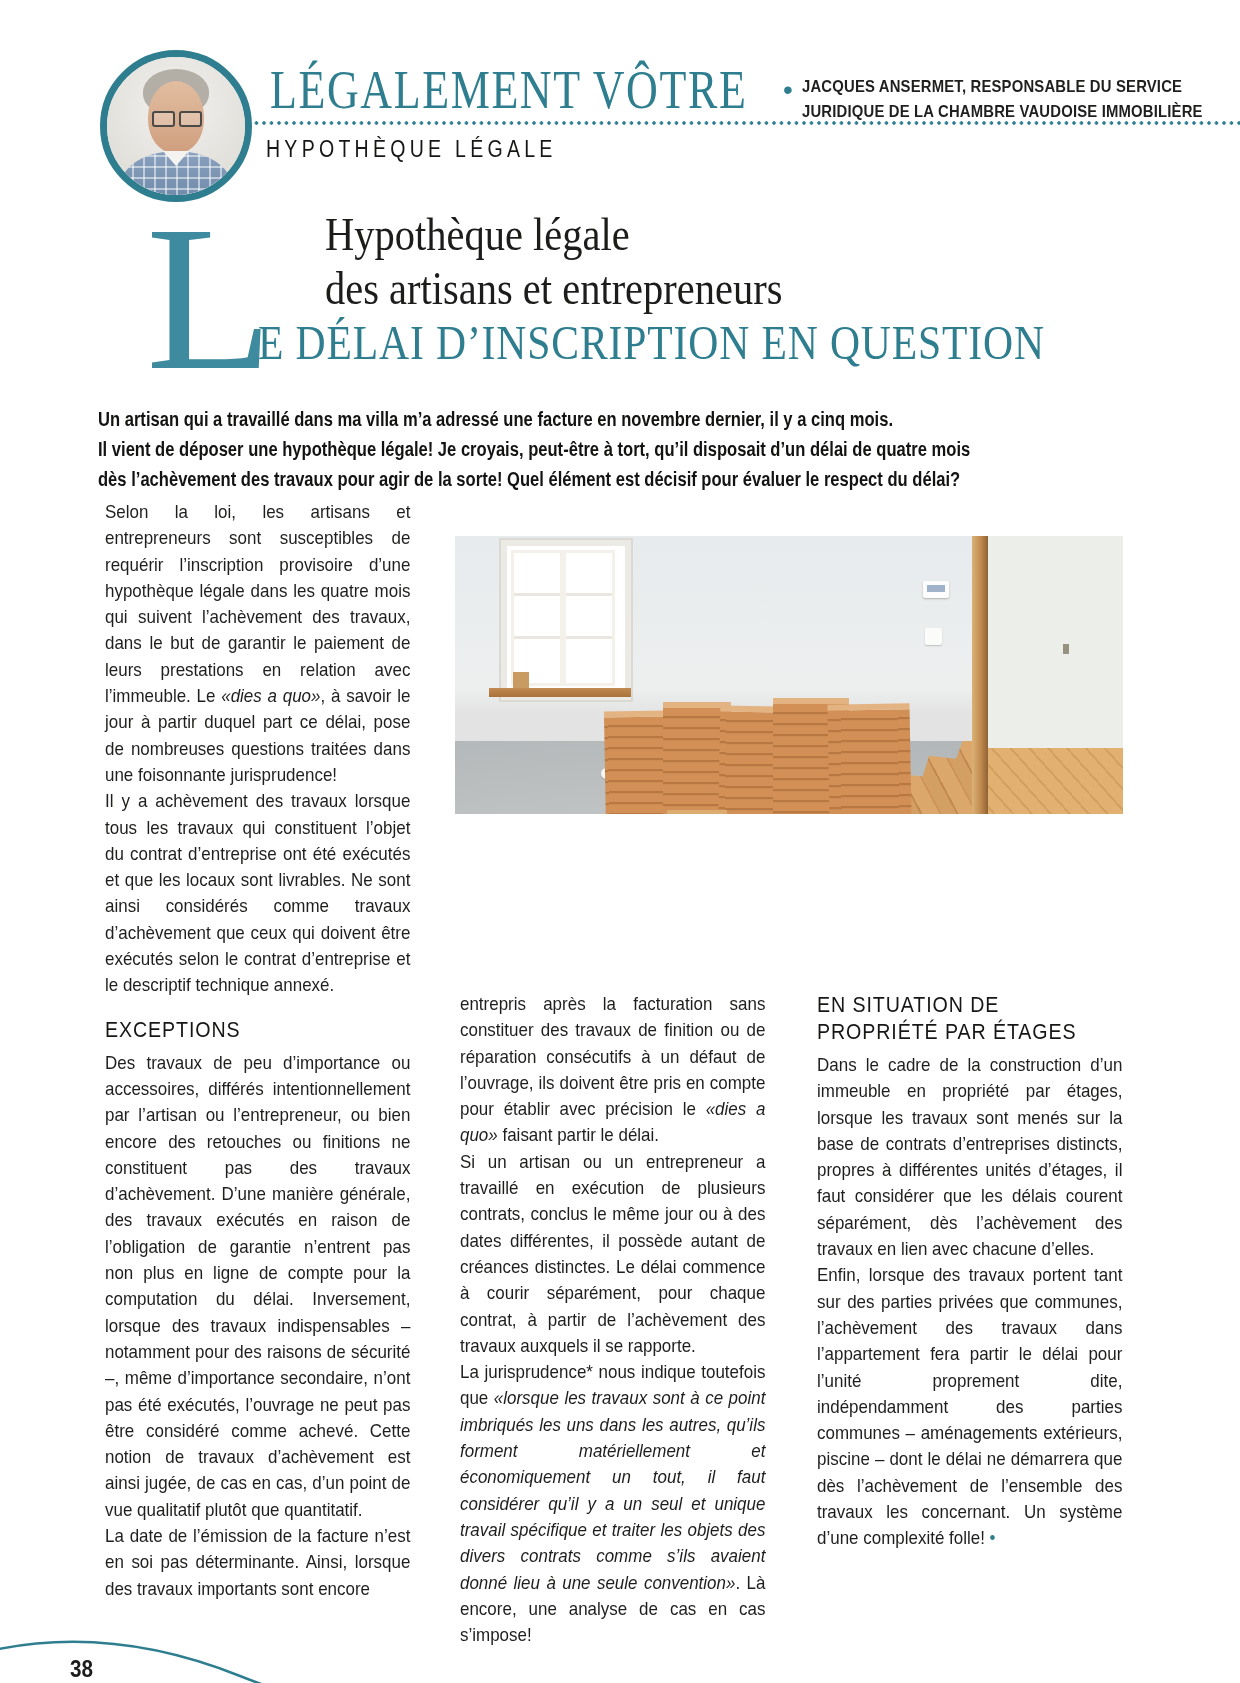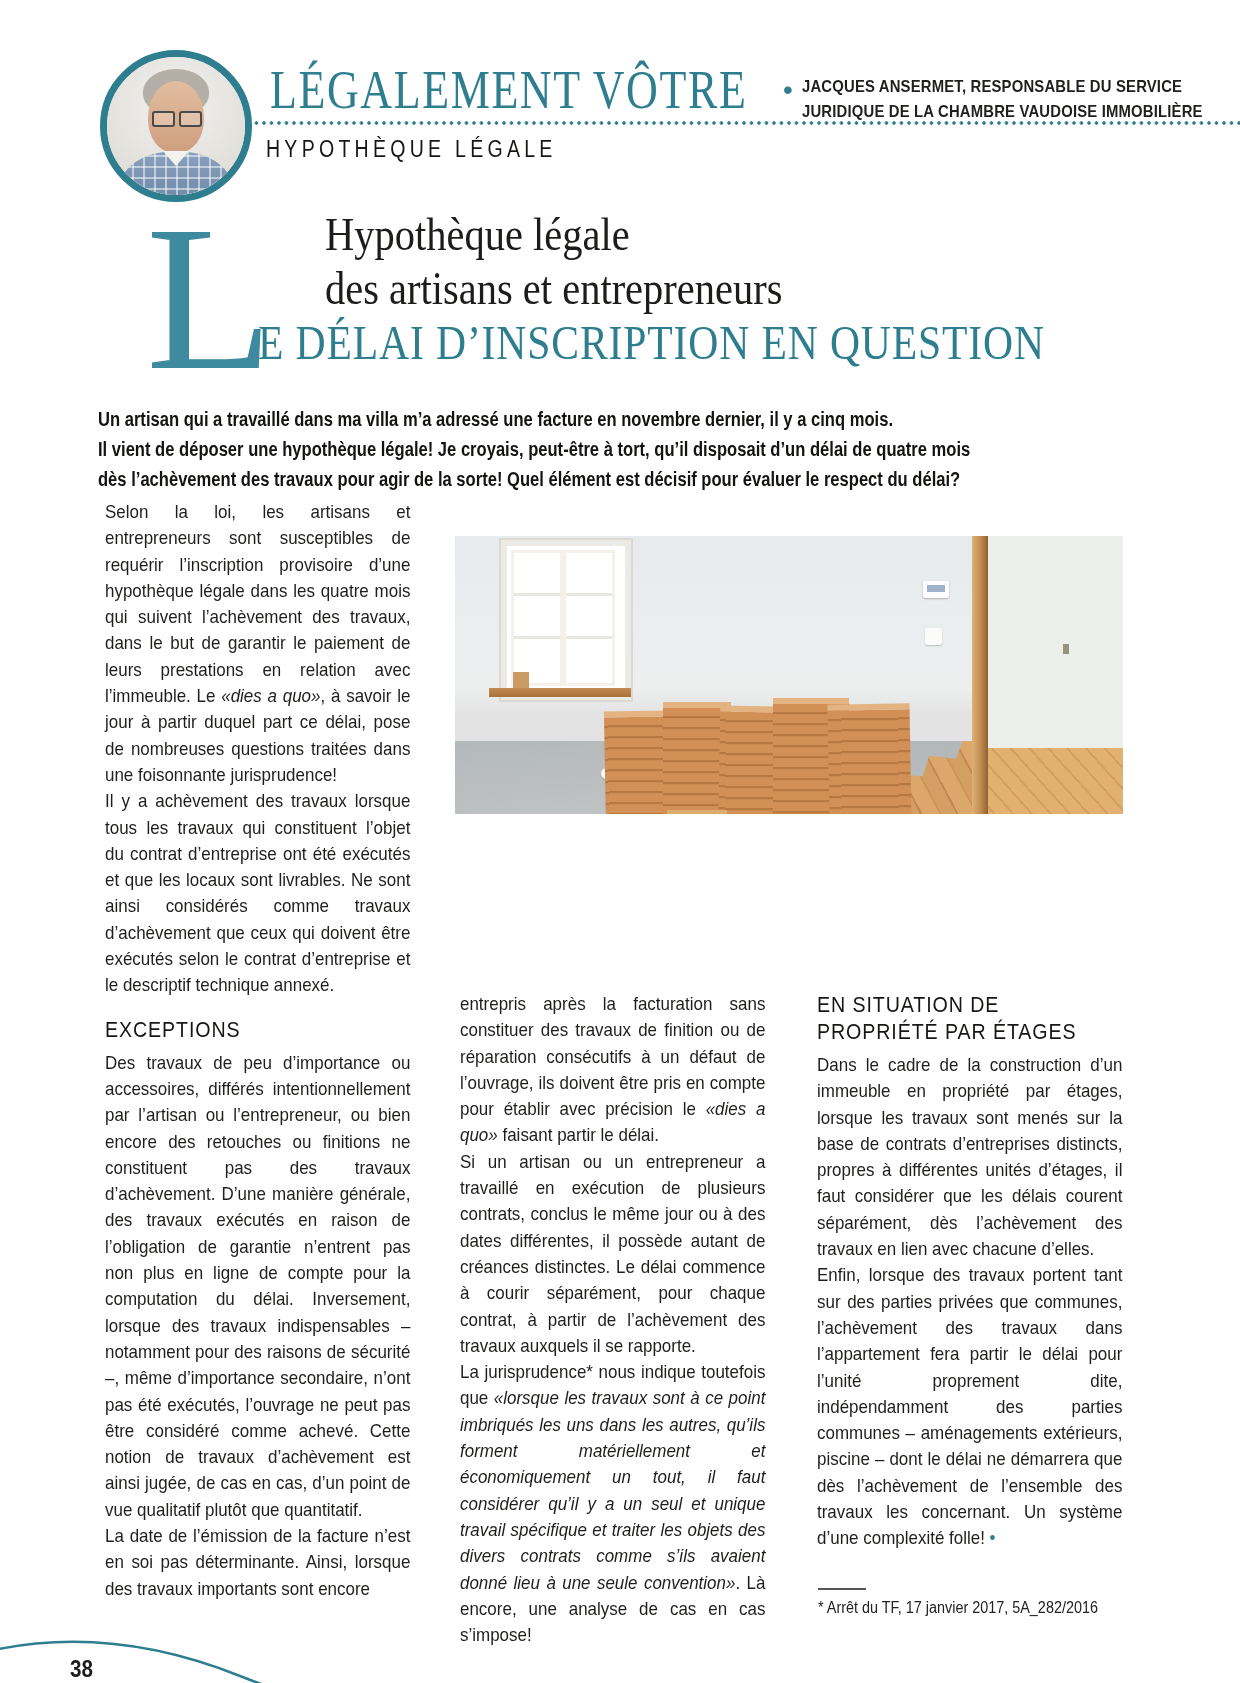--- a/index.html
+++ b/index.html
@@ -208,24 +208,20 @@
       <p><span>Si un artisan ou un entrepreneur a travaillé en exécution de plusieurs contrats, conclus le même jour ou à des dates différentes, il possède autant de créances distinctes. Le délai commence à courir séparément, pour chaque contrat, à partir de l’achèvement des travaux auxquels il se rapporte.</span></p>
       <p><span>La jurisprudence* nous indique toutefois que </span><span class="italic">«lorsque les travaux sont à ce point imbriqués les uns dans les autres, qu’ils forment matériellement et économiquement un tout, il faut considérer qu’il y a un seul et unique travail spécifique et traiter les objets des divers contrats comme s’ils avaient donné lieu à une seule convention»</span><span>. Là encore, une analyse de cas en cas s’impose!</span></p>
     </div>
   <div class="col col-3" lang="fr">
       <div class="col-heading">EN SITUATION DE
 PROPRIÉTÉ PAR ÉTAGES</div>
       <p><span>Dans le cadre de la construction d’un immeuble en propriété par étages, lorsque les travaux sont menés sur la base de contrats d’entreprises distincts, propres à différentes unités d’étages, il faut considérer que les délais courent séparément, dès l’achèvement des travaux en lien avec chacune d’elles.</span></p>
       <p><span>Enfin, lorsque des travaux portent tant sur des parties privées que communes, l’achèvement des travaux dans l’appartement fera partir le délai pour l’unité proprement dite, indépendamment des parties communes – aménagements extérieurs, piscine – dont le délai ne démarrera que dès l’achèvement de l’ensemble des travaux les concernant. Un système d’une complexité folle! </span><span class="accent">•</span></p>
     </div>
 
-  <div class="footnote">
-    <div class="footnote-rule"></div>
-    <div class="footnote-text">* Arrêt du TF, 17 janvier 2017, 5A_282/2016</div>
-  </div>
 
   <svg class="deco" width="1240" height="143" viewBox="0 0 1240 143">
     <path d="M -6 66 C 70 50 150 56 240 92 C 316 122 380 138 432 150" fill="none" stroke="#2e7e90" stroke-width="2.5"></path>
     <path d="M 272 150 C 420 128 640 120 880 119 C 1060 118 1170 121 1246 125" fill="none" stroke="#2e7e90" stroke-width="7"></path>
   </svg>
 
   <div class="pageno">38</div>
 
 </div>
 

